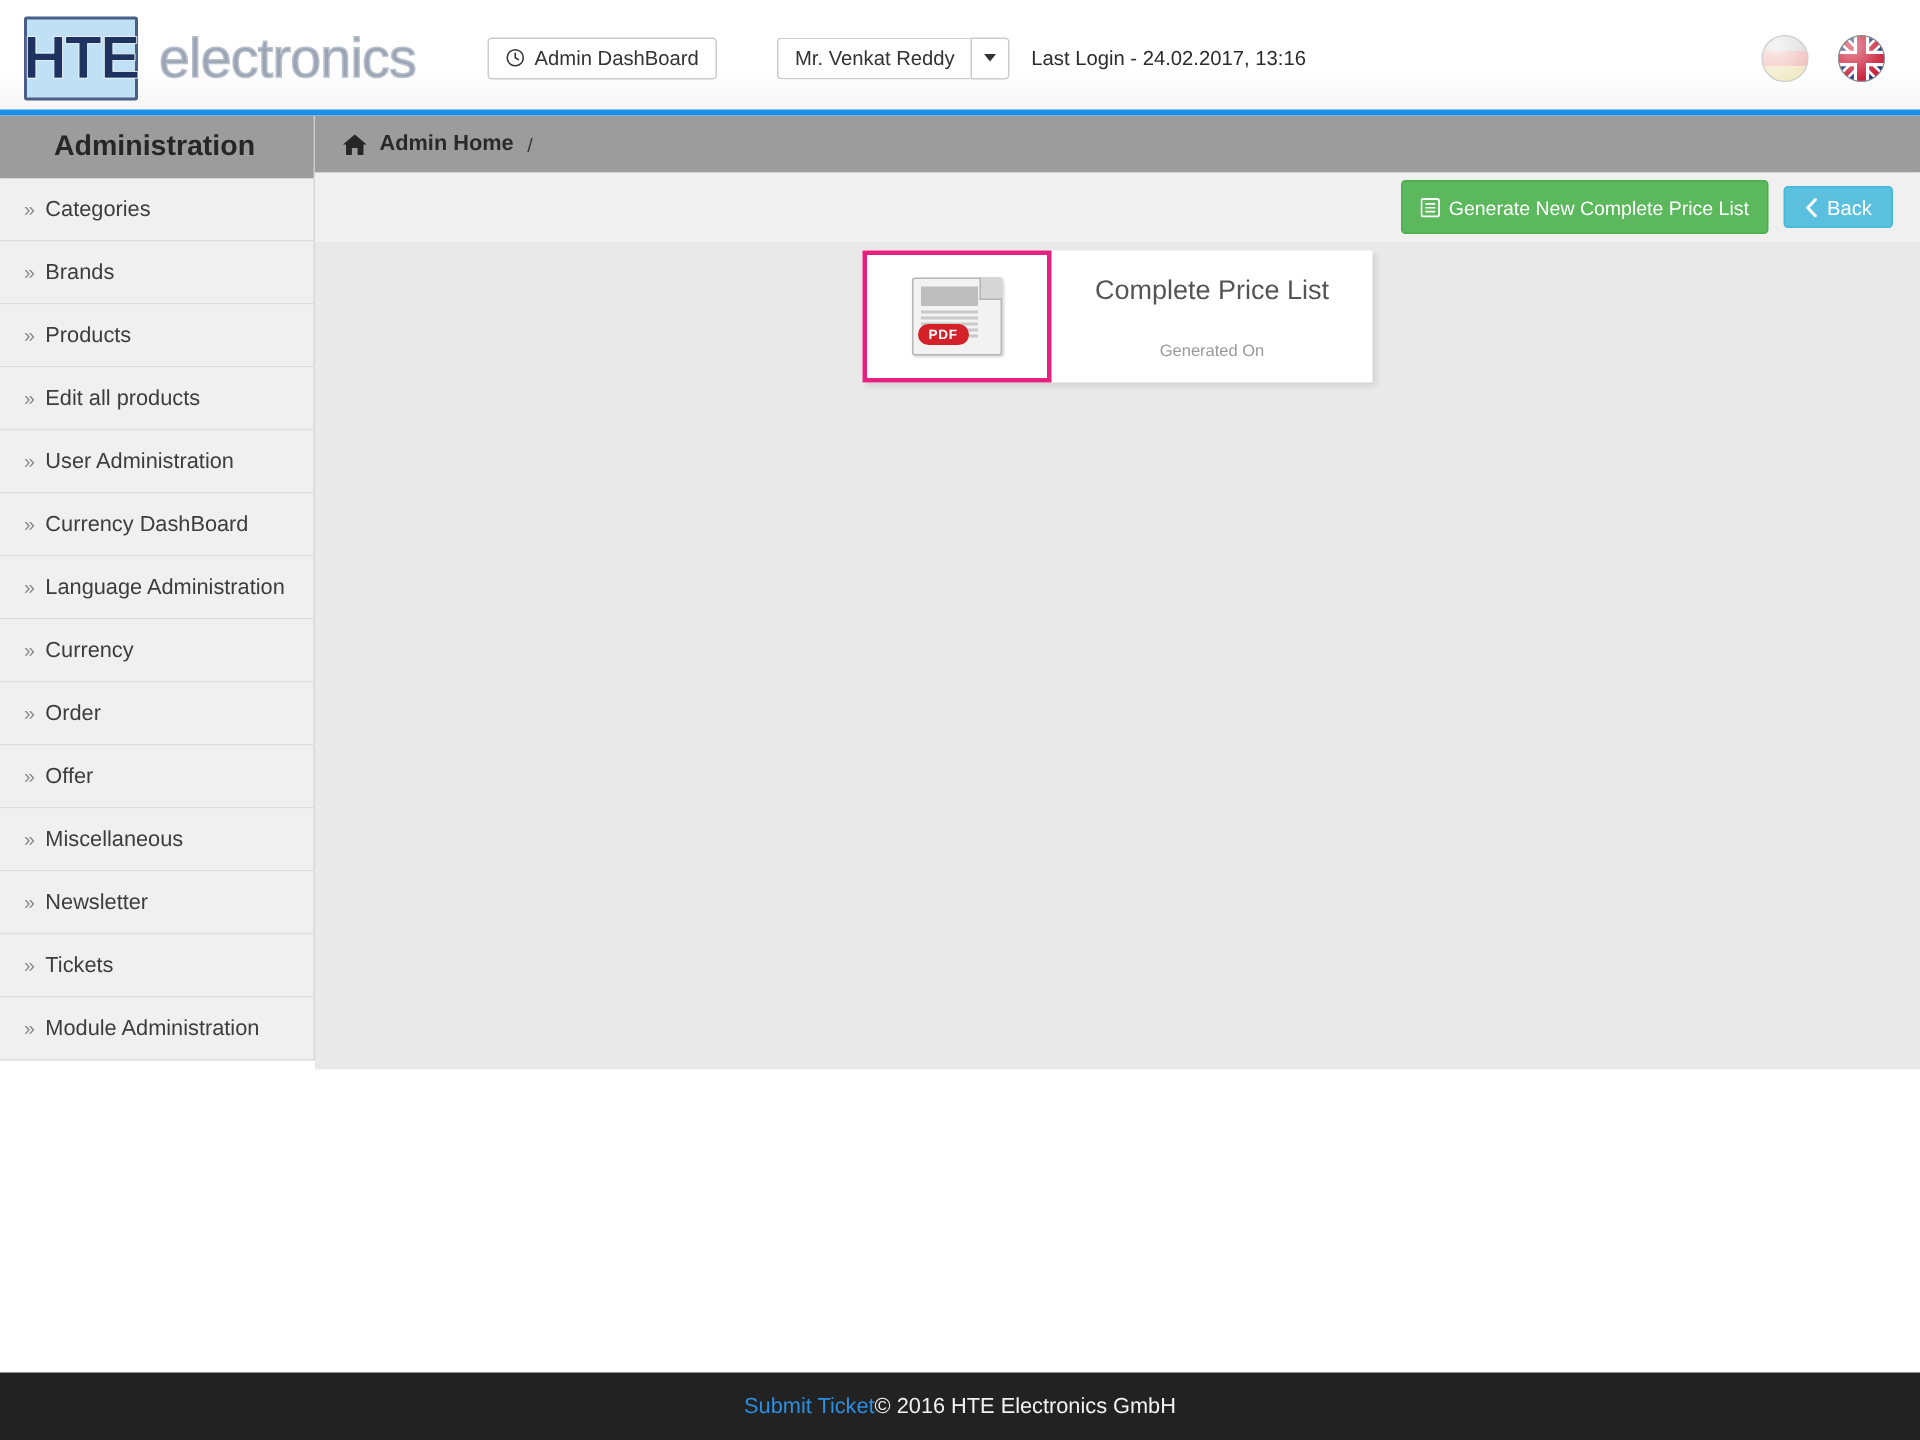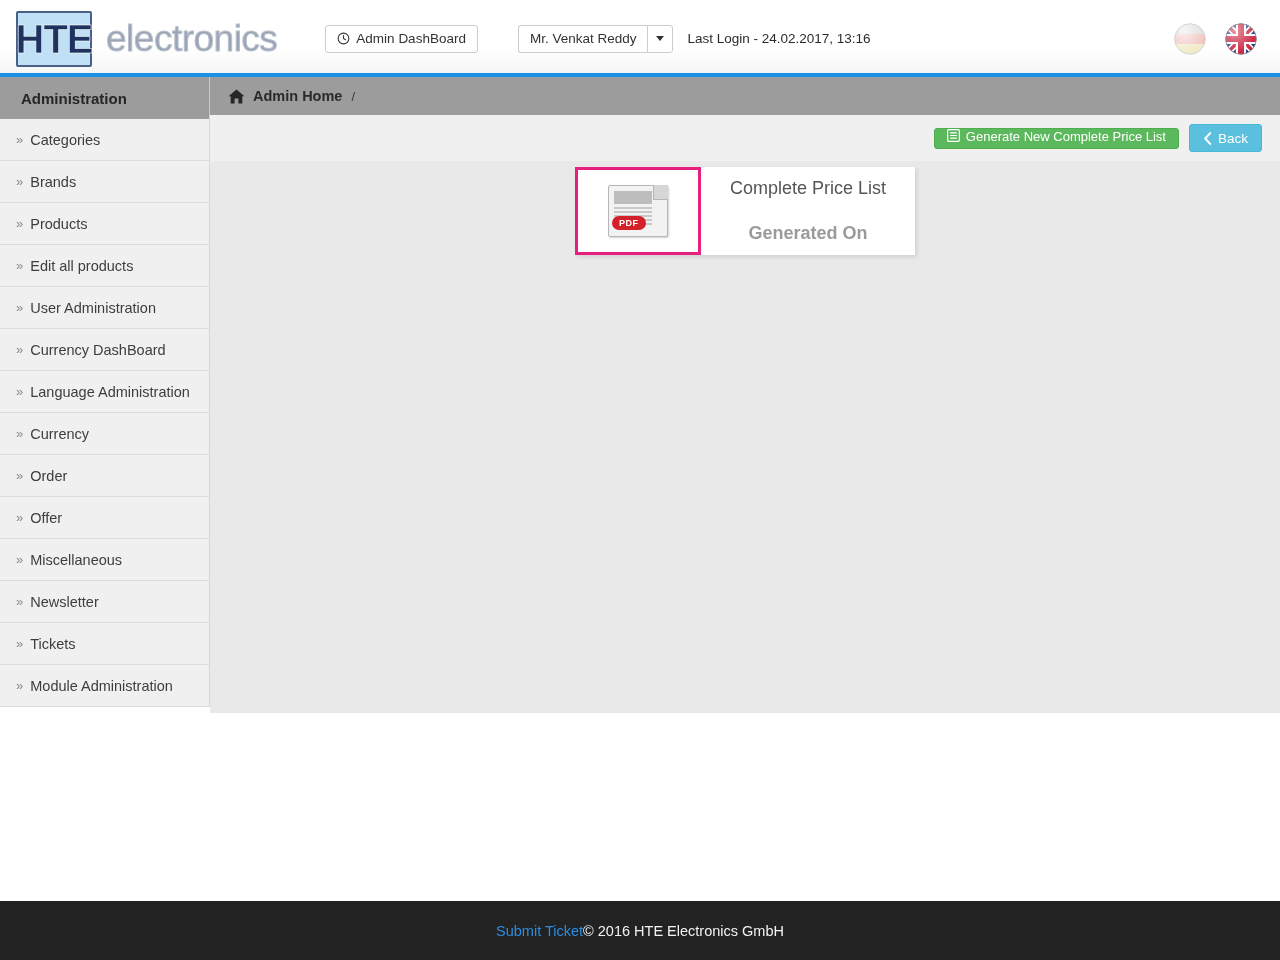--- a/index.html
+++ b/index.html
@@ -95,22 +95,22 @@
 
   
   .body-row { display: flex; align-items: flex-start; }
 
   
   .sidebar { width: 210px; flex: 0 0 210px; }
   .side-head {
     height: 42px;
     background: #9c9c9c;
     display: flex; align-items: center;
-    padding-left: 21px;
-    font-size: 15px; font-weight: bold;
+    padding-left: 36px;
+    font-size: 19px; font-weight: bold;
     color: #262626;
     border-right: 1px solid #d7d7d7;
     box-shadow: 0 1px 2px rgba(0,0,0,0.18);
   }
   .side-item {
     height: 42px;
     background: #f0f0f0;
     border-bottom: 1px solid #dcdcdc;
     border-right: 1px solid #d7d7d7;
     display: flex; align-items: center;
@@ -138,25 +138,25 @@
     background: #f0f0f0;
     height: 46px;
     display: flex; align-items: center; justify-content: flex-end;
     padding-right: 18px;
     gap: 10px;
   }
   .btn-green {
     background: #5cb85c;
     border: 1px solid #4cae4c;
     color: #ffffff;
-    height: 21px;
+    height: 36px;
     border-radius: 3px;
     font-size: 13px;
     padding: 0 12px;
-    display: flex; align-items: flex-start; gap: 6px;
+    display: flex; align-items: center; gap: 6px;
     cursor: pointer; white-space: nowrap;
   }
   .btn-blue {
     background: #5bc0de;
     border: 1px solid #46b8da;
     color: #ffffff;
     height: 28px;
     border-radius: 3px;
     font-size: 13.5px;
     padding: 0 13px;
@@ -185,21 +185,21 @@
     display: flex; align-items: center; justify-content: center;
     cursor: pointer;
   }
   .card-body {
     flex: 1;
     display: flex; flex-direction: column;
     align-items: center; justify-content: center;
     padding: 0 8px;
   }
   .card-title { font-size: 18px; color: #555555; }
-  .card-sub { font-size: 18px; color: #9a9a9a; margin-top: 24px; font-weight: bold; }
+  .card-sub { font-size: 11px; color: #9a9a9a; margin-top: 24px; }
 
   
   .pdf-ico { position: relative; width: 60px; height: 52px; }
   .pdf-page {
     position: absolute; inset: 0;
     background: #f2f2f2;
     border: 1px solid #b6b6b6;
     border-radius: 2px;
     box-shadow: 1px 1px 2px rgba(0,0,0,0.18);
   }
@@ -220,21 +220,21 @@
     font-size: 9px; font-weight: bold;
     letter-spacing: 0.5px;
     padding: 2.5px 7px;
     border-radius: 7px;
     line-height: 1;
   }
 
   
   .footer {
     position: absolute; left: 0; bottom: 0;
-    width: 1280px; height: 59px;
+    width: 1280px; height: 45px;
     background: #222222;
     display: flex; align-items: center; justify-content: center;
   }
   .ft-link { color: #2b8ee0; font-size: 14.5px; cursor: pointer; text-decoration: none; }
   .ft-copy { color: #f2f2f2; font-size: 14.5px; }
 </style>
 </head>
 <body>
 
 <div class="page">

